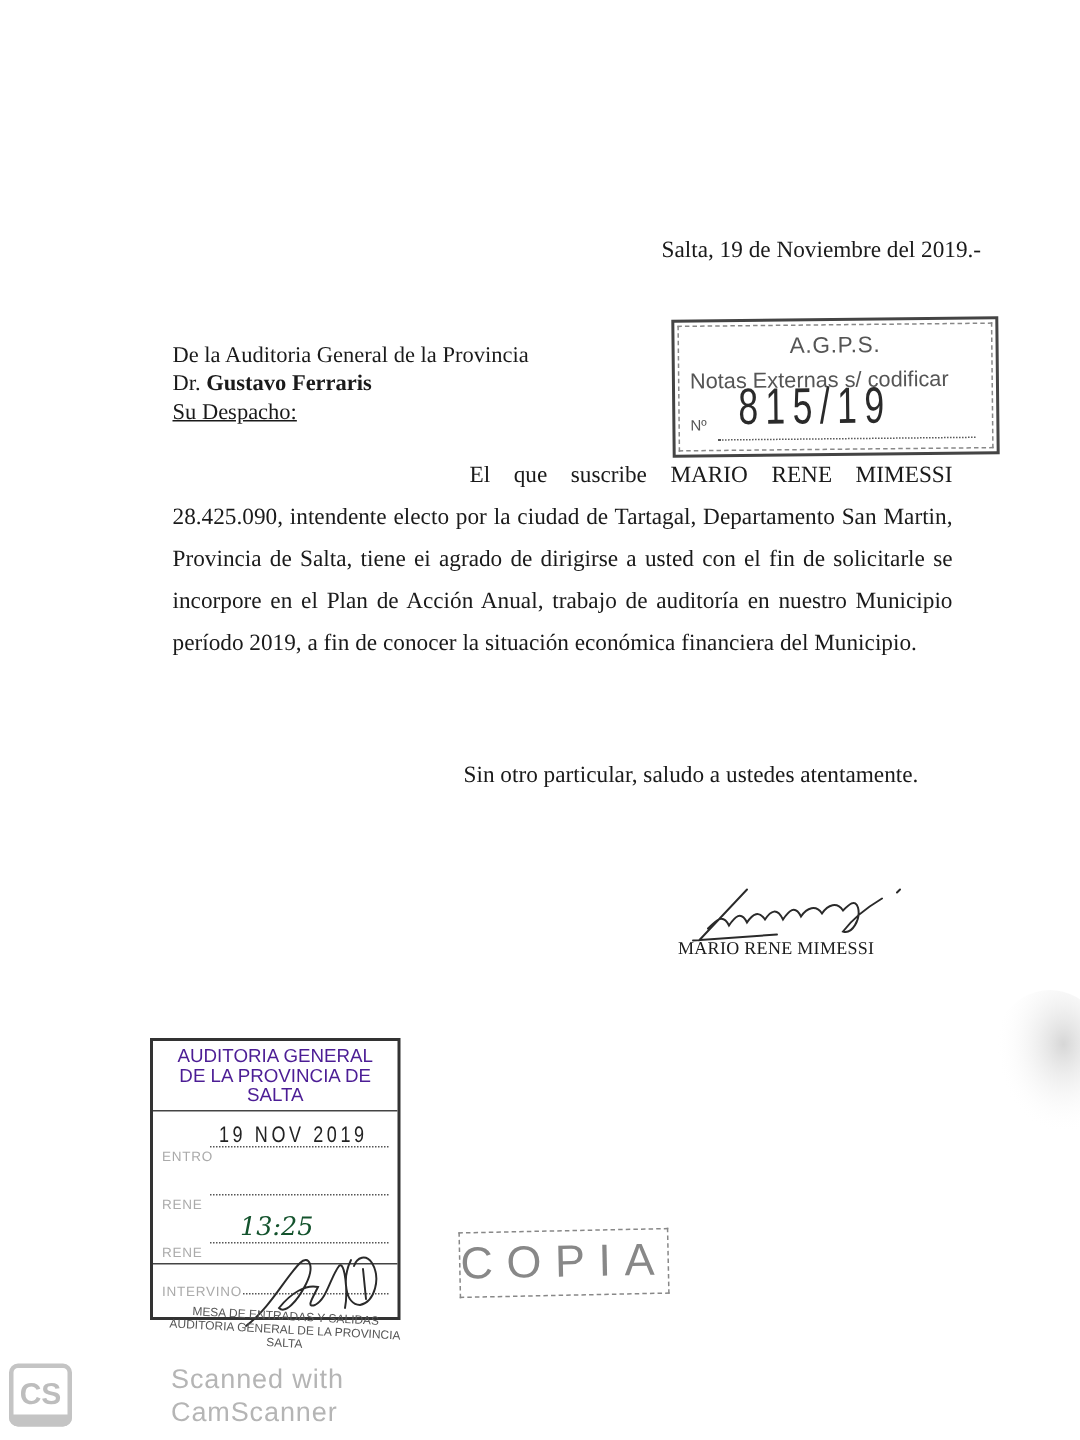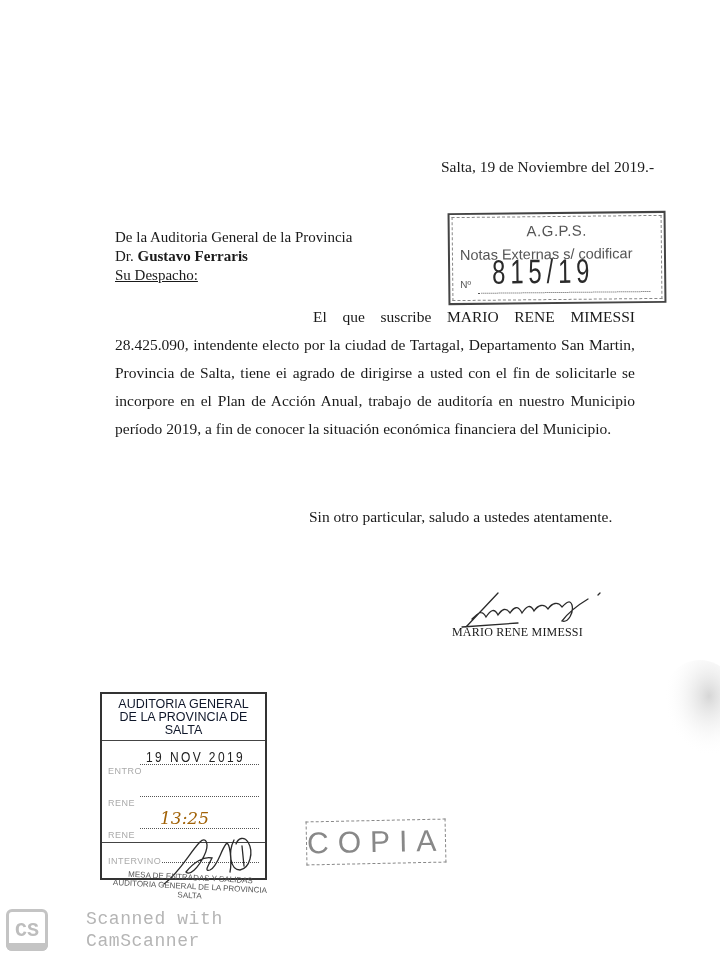--- a/index.html
+++ b/index.html
@@ -104,21 +104,21 @@
       left: 100px; top: 692px;
       width: 163px; height: 184px;
       border: 2px solid #333;
       font-family: "Liberation Sans", "DejaVu Sans", sans-serif;
       color: #444;
     }
     .ag-header {
       position: absolute; left: 0; right: 0; top: 4px;
       text-align: center;
       font-size: 12.5px; line-height: 13px;
-      color: #0f172a;
+      color: #4c1d95;
     }
     .ag-divider {
       position: absolute; left: 0; right: 0;
       border-top: 1.5px solid #444;
     }
     .ag-row-label {
       position: absolute; left: 6px;
       font-size: 9px; color: #aaa; letter-spacing: 0.5px;
     }
     .ag-row-line {
@@ -130,21 +130,21 @@
       font-size: 15px; color: #222;
       letter-spacing: 3px;
       transform: scaleX(0.8);
       transform-origin: left center;
       white-space: nowrap;
     }
     .ag-hand {
       position: absolute;
       font-family: "DejaVu Serif", serif;
       font-style: italic;
-      font-size: 17px; color: #a16207;
+      font-size: 17px; color: #14532d;
     }
     .ag-footer {
       left: 110px; top: 873px;
       width: 160px;
       text-align: center;
       font-family: "Liberation Sans", "DejaVu Sans", sans-serif;
       font-size: 8px; line-height: 9px; color: #555;
       transform: rotate(3deg);
     }
     .ag-initials {
@@ -169,22 +169,23 @@
     
     .shadow-blob {
       left: 640px; top: 650px;
       width: 120px; height: 240px;
     }
 
     
     .cs-watermark {
       left: 6px; top: 908px;
       display: flex; align-items: center;
-      font-family: Liberation Mono, monospace;
+      font-family: Liberation Sans, sans-serif;
       color: #b5b5b5;
+      gap: 28px;
     }
     .cs-logo {
       width: 42px; height: 42px;
       border: 3px solid #c4c4c4;
       border-radius: 6px;
       box-sizing: border-box;
       display: flex; align-items: center; justify-content: center;
       font-weight: bold; font-size: 20px; color: #bdbdbd;
       position: relative;
       margin-right: 14px;

